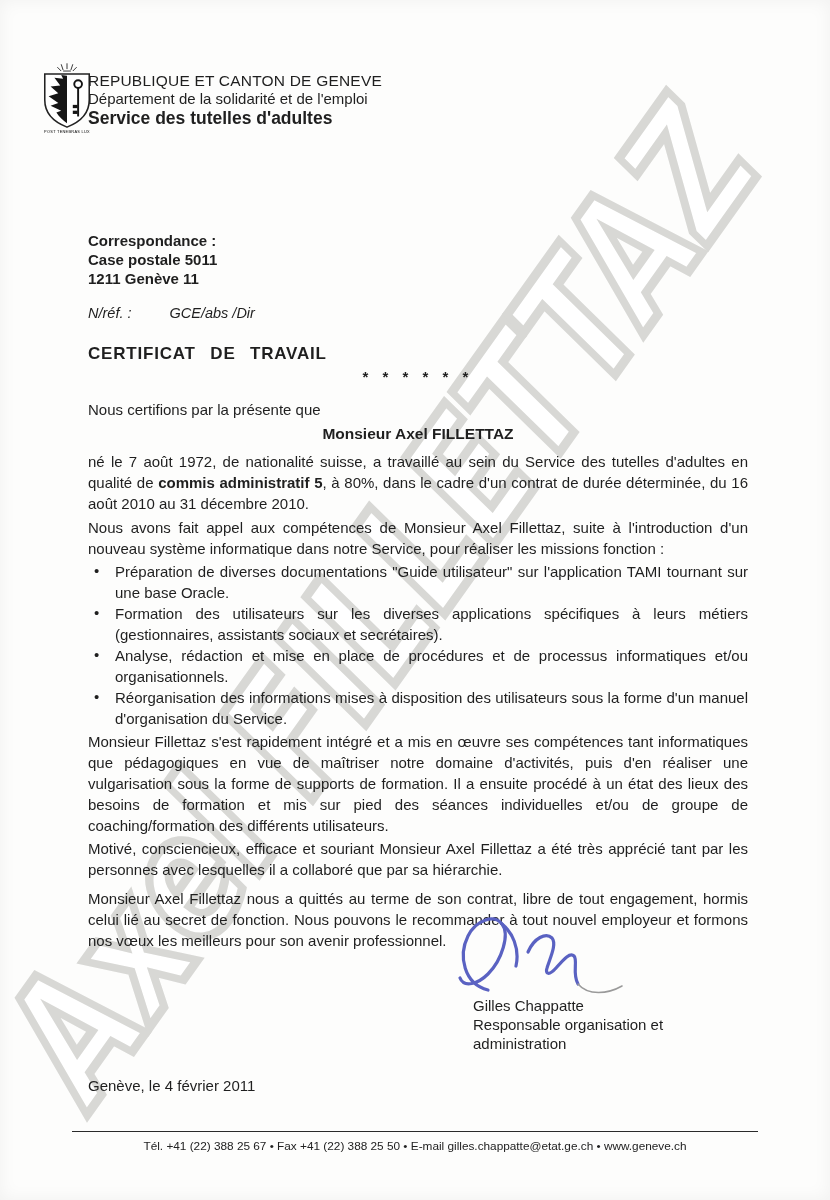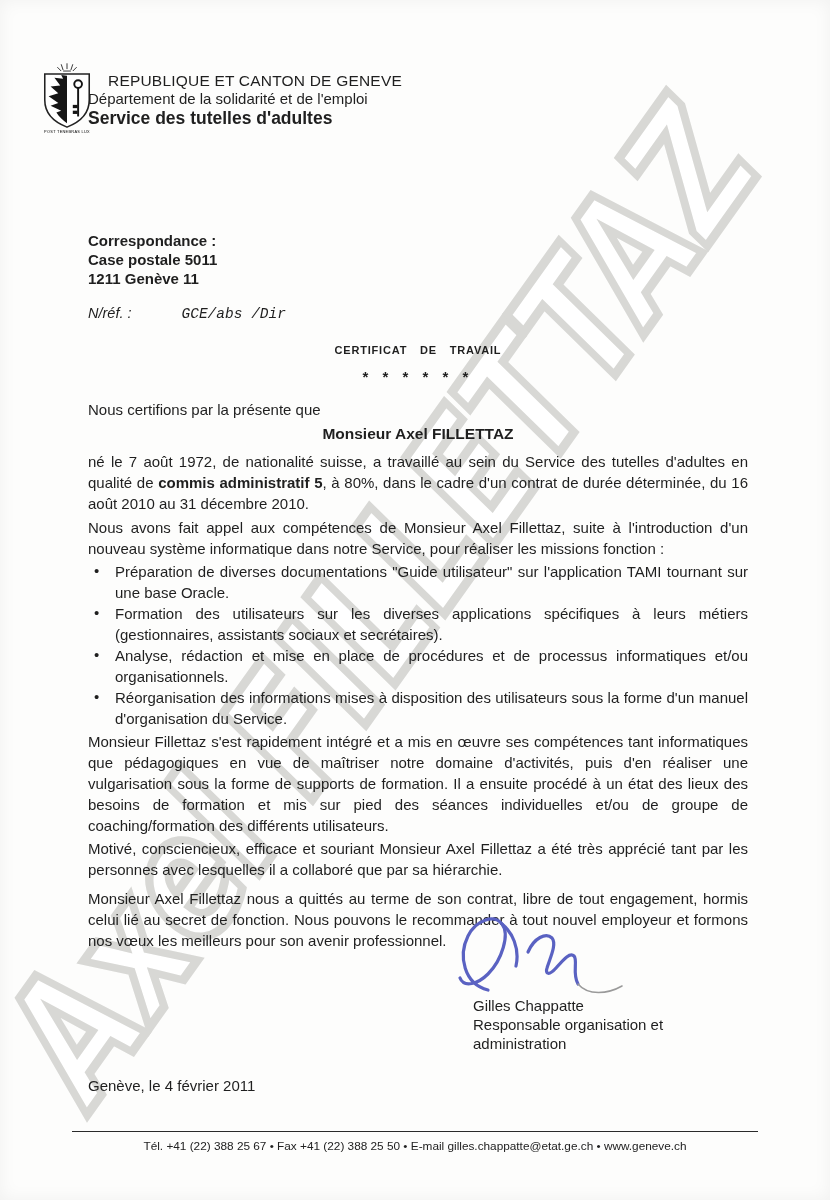--- a/index.html
+++ b/index.html
@@ -14,31 +14,31 @@
   .wm text{
     font-family:"DejaVu Sans",sans-serif;font-style:italic;font-weight:bold;
     fill:#ffffff;stroke:#d8d8d5;stroke-width:9px;
   }
   
   .content{position:absolute;inset:0;z-index:1;}
   .abs{position:absolute;}
   
   .logo{left:38px;top:62px;width:58px;height:78px;}
   .hdr{left:88px;top:72px;line-height:18px;}
-  .hdr .l1{font-size:15.5px;letter-spacing:0.2px;margin-left:20px;}
+  .hdr .l1{font-size:15.5px;letter-spacing:0.2px;}
   .hdr .l2{font-size:15px;}
   .hdr .l3{font-size:17.5px;font-weight:bold;margin-top:1px;}
   .motto{font-size:4px;color:#555;letter-spacing:0.3px;}
   
   .corr{left:88px;top:231px;font-size:15px;line-height:19px;font-weight:bold;}
   .nref{left:88px;top:305px;font-size:14.5px;font-style:italic;}
-  .nref .val{margin-left:50px;font-family:Liberation Mono, monospace;}
+  .nref .val{margin-left:38px;}
   
-  .title{left:88px;top:344px;width:660px;text-align:center;
-         font-size:11px;font-weight:bold;letter-spacing:0.8px;word-spacing:9px;}
+  .title{left:88px;top:344px;width:660px;text-align:left;
+         font-size:17px;font-weight:bold;letter-spacing:0.8px;word-spacing:9px;}
   .stars{left:88px;top:368px;width:660px;text-align:center;
          font-size:15px;font-weight:bold;letter-spacing:5px;}
   
   .para{left:88px;width:660px;font-size:15px;line-height:21px;text-align:justify;}
   .intro{top:399px;text-align:left;}
   .name{left:88px;top:425px;width:660px;text-align:center;font-size:15.5px;font-weight:bold;}
   .p1{top:451px;}
   .p2{top:517px;}
   .missions{top:561px;margin:0;padding:0;list-style:none;}
   .missions li{position:relative;padding-left:27px;margin:0;}

